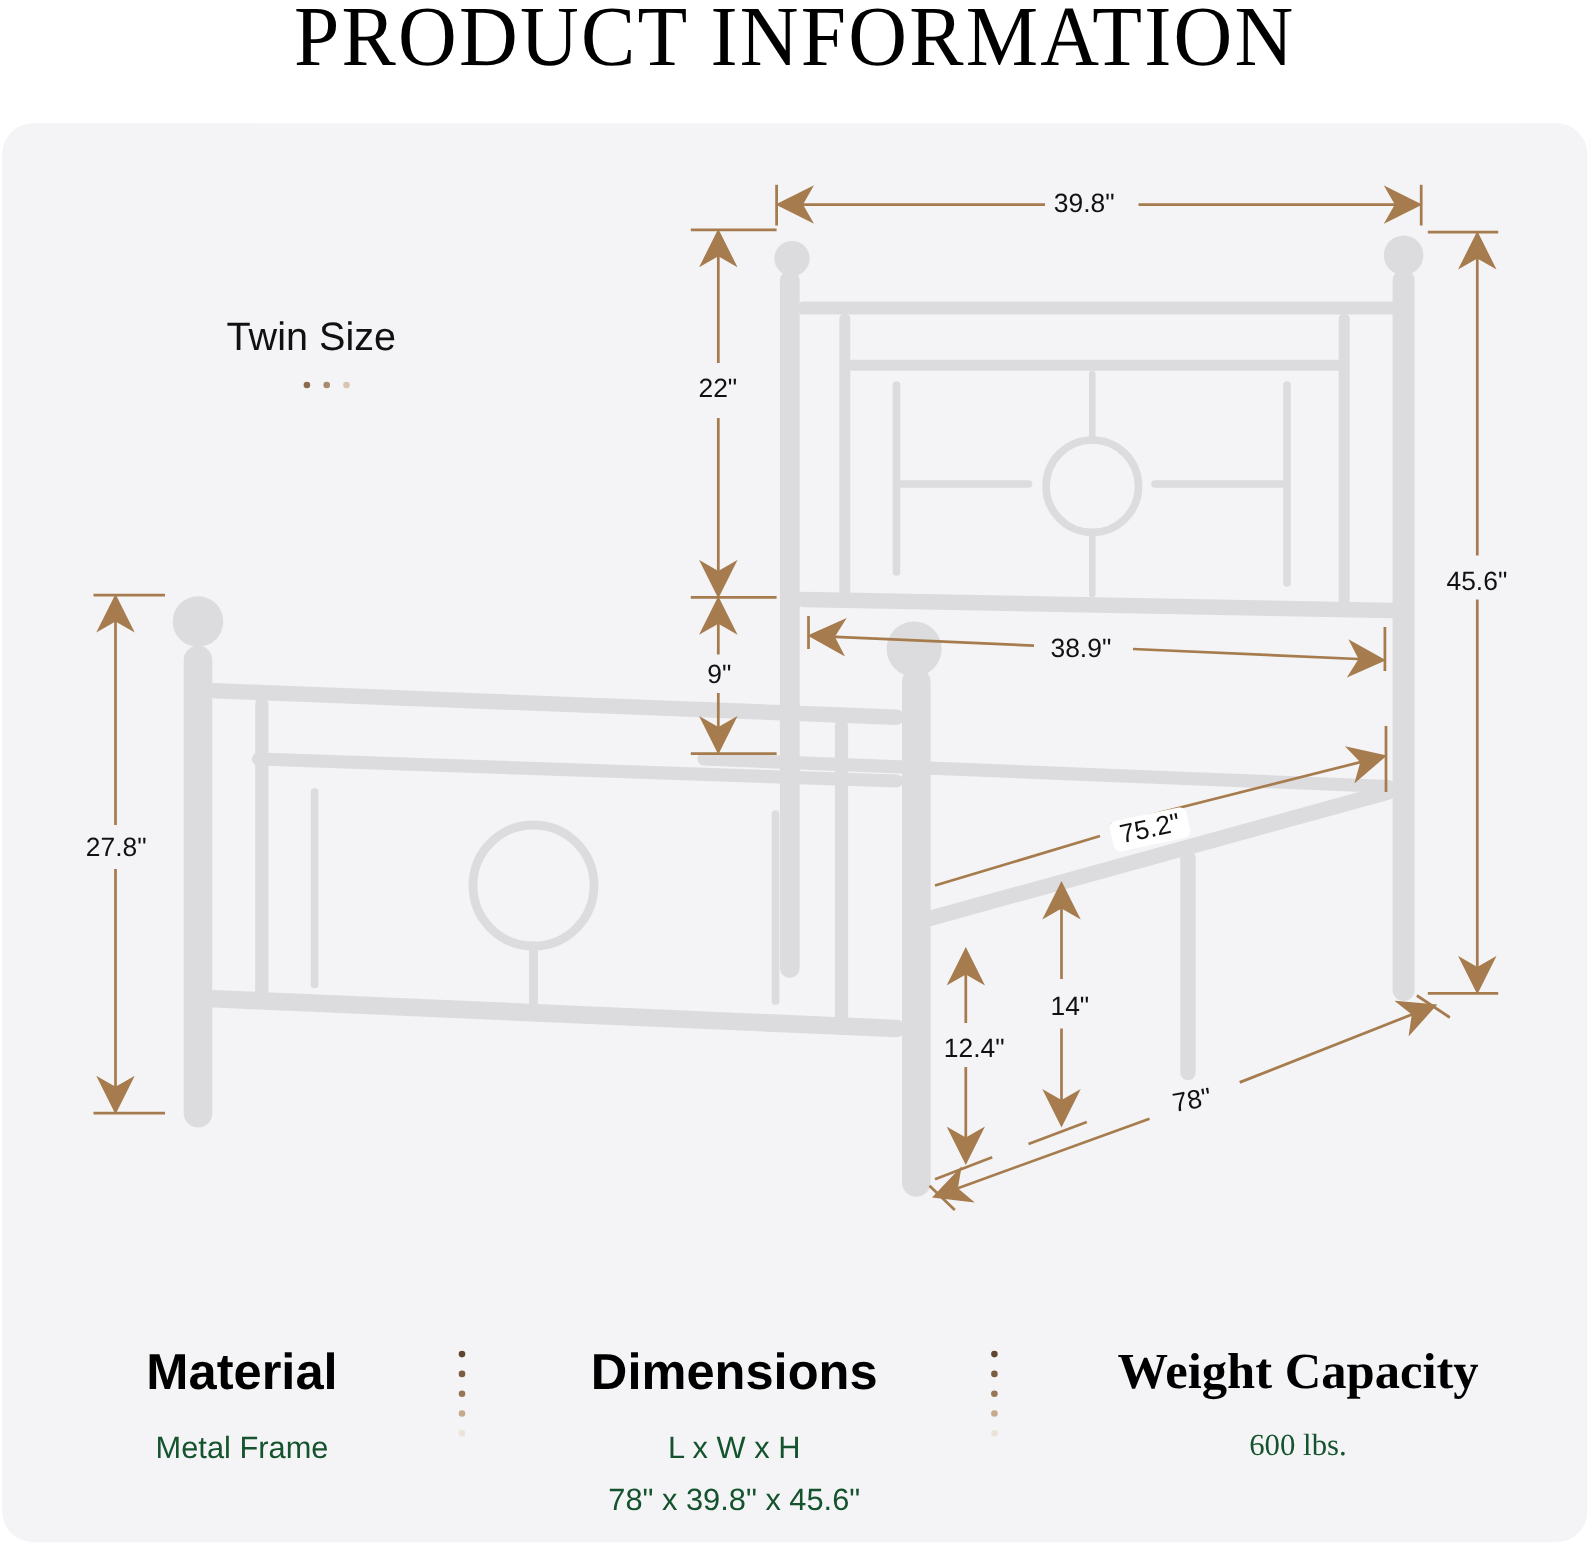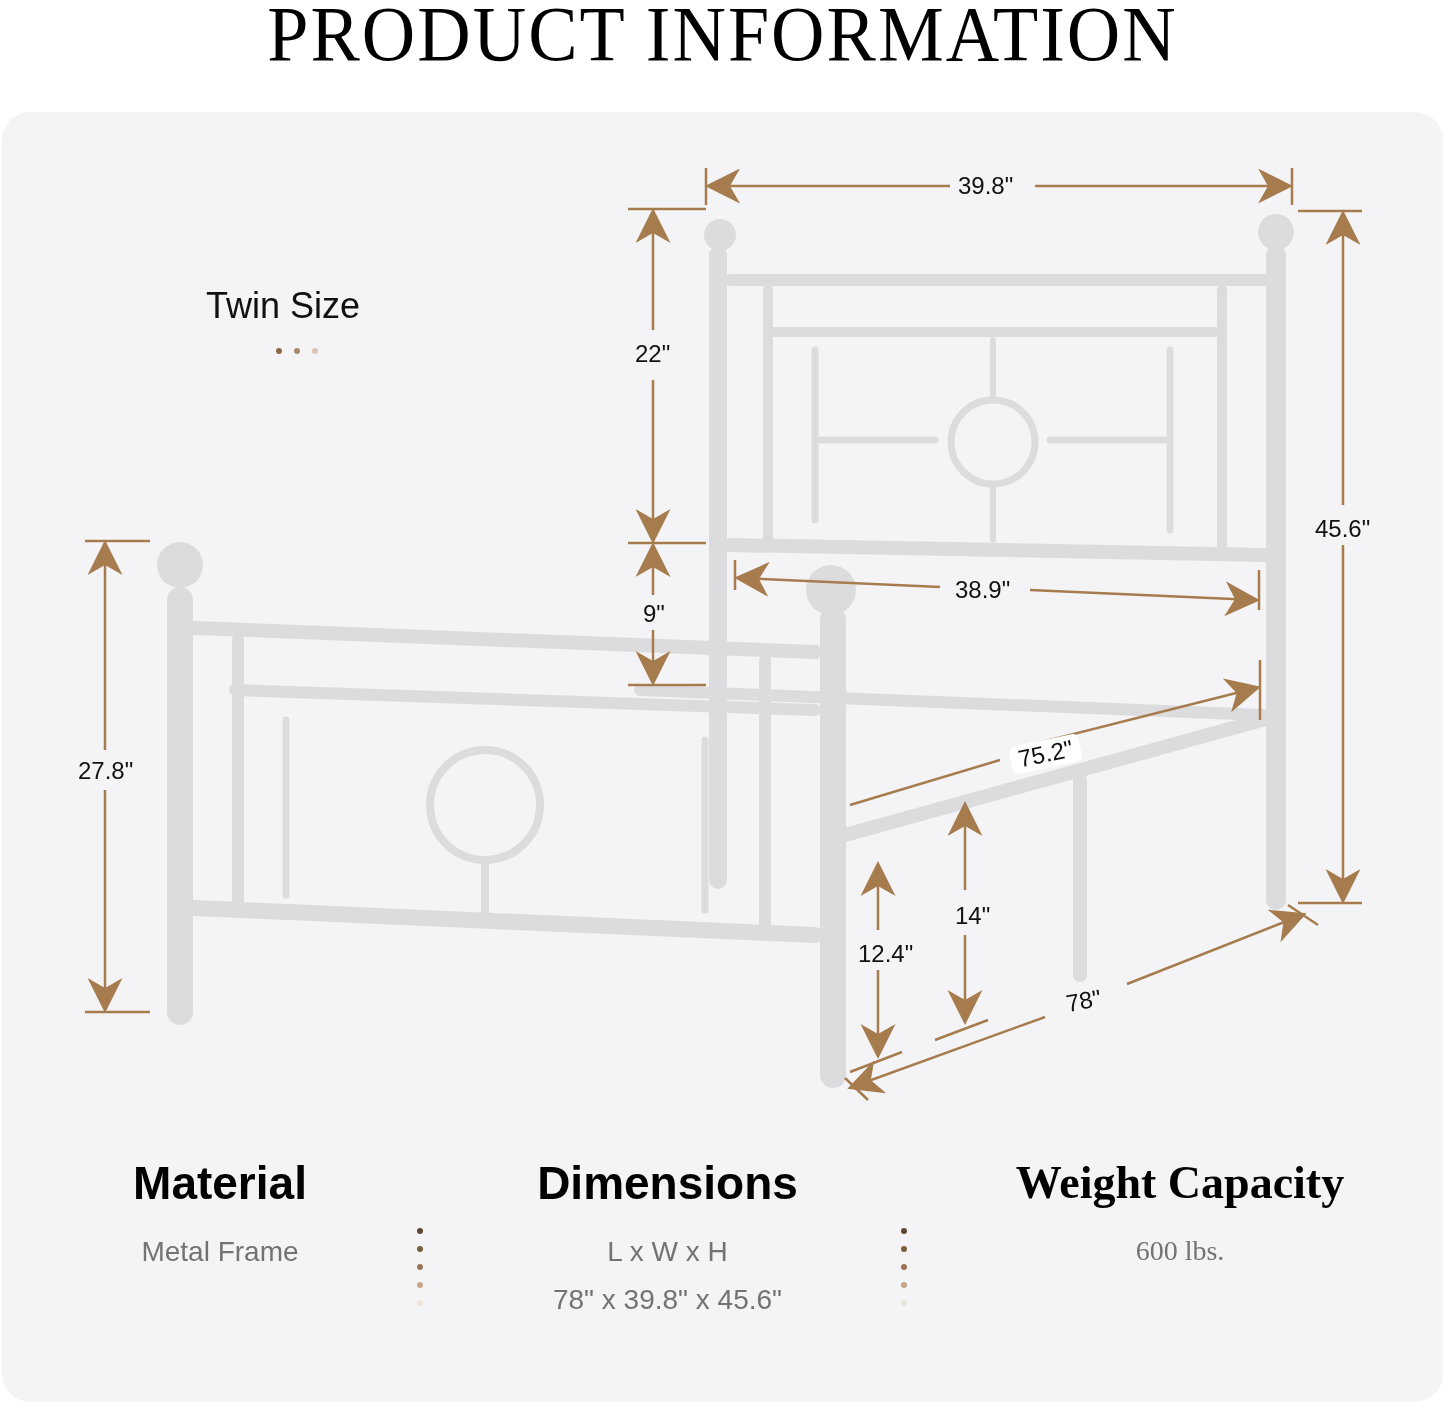--- a/index.html
+++ b/index.html
@@ -4,23 +4,23 @@
 <style>
   html,body{margin:0;padding:0;background:#ffffff;}
   body{width:1445px;height:1408px;position:relative;overflow:hidden;font-family:"Liberation Sans",sans-serif;}
   .title{position:absolute;left:0;top:-8px;width:1445px;text-align:center;font-family:"Liberation Serif",serif;font-size:74px;letter-spacing:2px;color:#000;transform:scaleY(1.05);}
   .panel{position:absolute;left:2px;top:112px;width:1441px;height:1290px;background:#f4f4f6;border-radius:28px;}
   .twin{position:absolute;left:206px;top:285px;font-size:36px;color:#111;}
   .tdots{position:absolute;left:276px;top:340px;}
   .dot{display:inline-block;width:6px;height:6px;border-radius:50%;margin-right:12px;}
   svg.draw{position:absolute;left:0;top:0;}
   .lbl{position:absolute;font-size:24px;color:#111;background:#f4f4f6;padding:0 3px;line-height:28px;}
-  .col{position:absolute;top:1156px;text-align:center;}
+  .col{position:absolute;top:1220px;text-align:center;}
   .col h2{margin:0;font-size:46px;font-weight:bold;color:#000;}
-  .col .v{font-size:28px;color:#737373;margin-top:20px;line-height:44px;}
+  .col .v{font-size:28px;color:#14532d;margin-top:20px;line-height:44px;}
   .vdots{position:absolute;top:1228px;width:6px;}
   .vdots span{display:block;width:6px;height:6px;border-radius:50%;margin-bottom:12px;}
 </style>
 </head>
 <body>
 
 <div class="title">PRODUCT INFORMATION</div>
 
 <div class="panel"></div>
 

